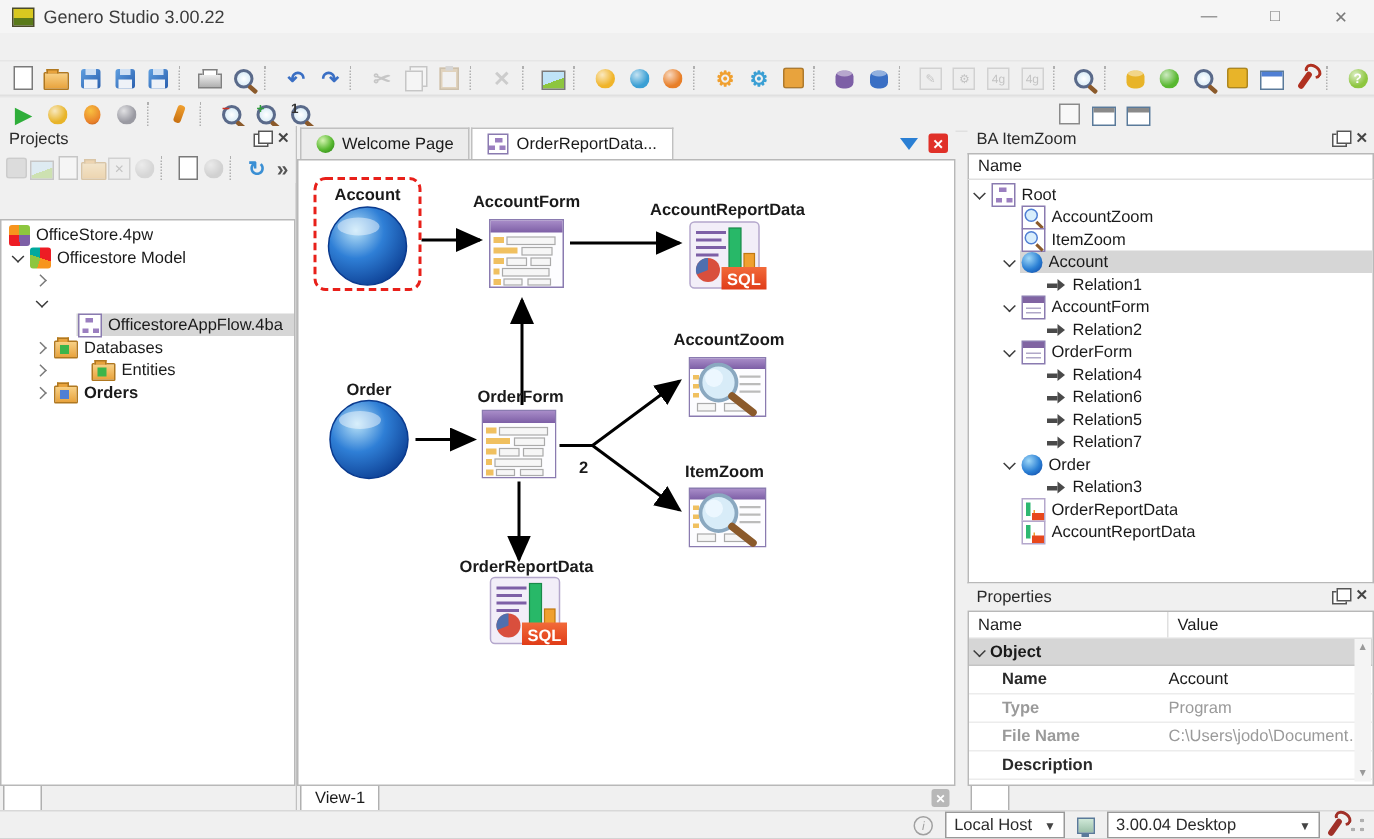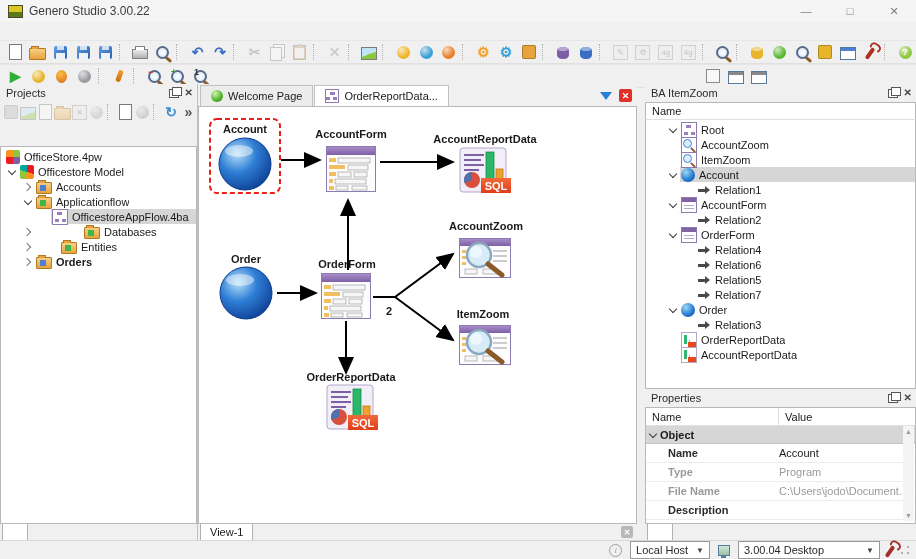--- a/index.html
+++ b/index.html
@@ -465,43 +465,35 @@
           <div class="trow" style="padding-left: 4px;">
             <span class="chev chev-open"></span>
             <span class="rowc">
               <span class="ti ti-model"></span>
               <span class="tlabel">Officestore Model</span>
             </span>
           </div>
 
           <div class="trow" style="padding-left: 20px;">
             <span class="chev chev-closed"></span>
-            <span class="rowc">
-              <span class="ti ti-folder-blue"></span>
-              <span class="tlabel">Accounts</span>
-            </span>
           </div>
 
           <div class="trow" style="padding-left: 20px;">
             <span class="chev chev-open"></span>
-            <span class="rowc">
-              <span class="ti ti-folder-green"></span>
-              <span class="tlabel">Applicationflow</span>
-            </span>
           </div>
 
           <div class="trow selected" style="padding-left: 36px;">
             <span class="chev chev-none"></span>
             <span class="rowc">
               <span class="ti ti-diagram"></span>
               <span class="tlabel">OfficestoreAppFlow.4ba</span>
             </span>
           </div>
 
-          <div class="trow" style="padding-left: 20px; gap: 48px;">
+          <div class="trow" style="padding-left: 20px;">
             <span class="chev chev-closed"></span>
             <span class="rowc">
               <span class="ti ti-folder-green"></span>
               <span class="tlabel">Databases</span>
             </span>
           </div>
 
           <div class="trow" style="padding-left: 20px; gap: 25px;">
             <span class="chev chev-closed"></span>
             <span class="rowc">
@@ -683,21 +675,21 @@
         <div class="panel-header">
           <span>BA ItemZoom</span>
           <span class="ph-icons">
             <span class="ic-dock"></span>
             <span class="ph-close">✕</span>
           </span>
         </div>
         <div class="col-header">Name</div>
         <div class="ba-tree">
 
-            <div class="trow" style="padding-left: 20px;">
+            <div class="trow" style="padding-left: 0;">
               <span class="chev chev-open"></span>
               <span class="rowc">
                 <span class="ti ti-diagram"></span>
                 <span class="tlabel">Root</span>
               </span>
             </div>
 
             <div class="trow" style="padding-left: 20px;">
               <span class="chev chev-none"></span>
               <span class="rowc">

